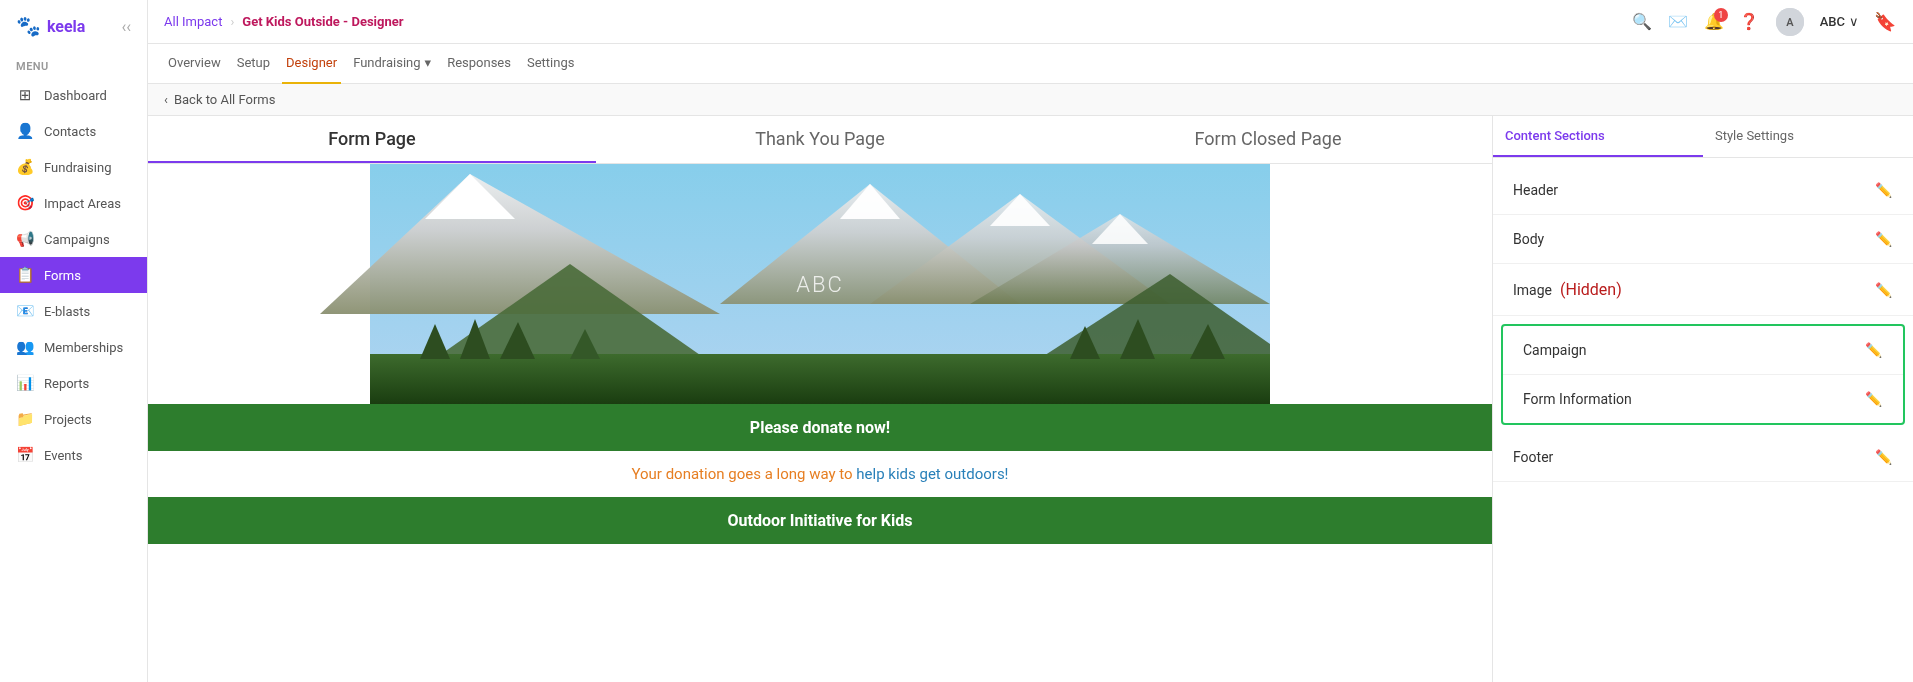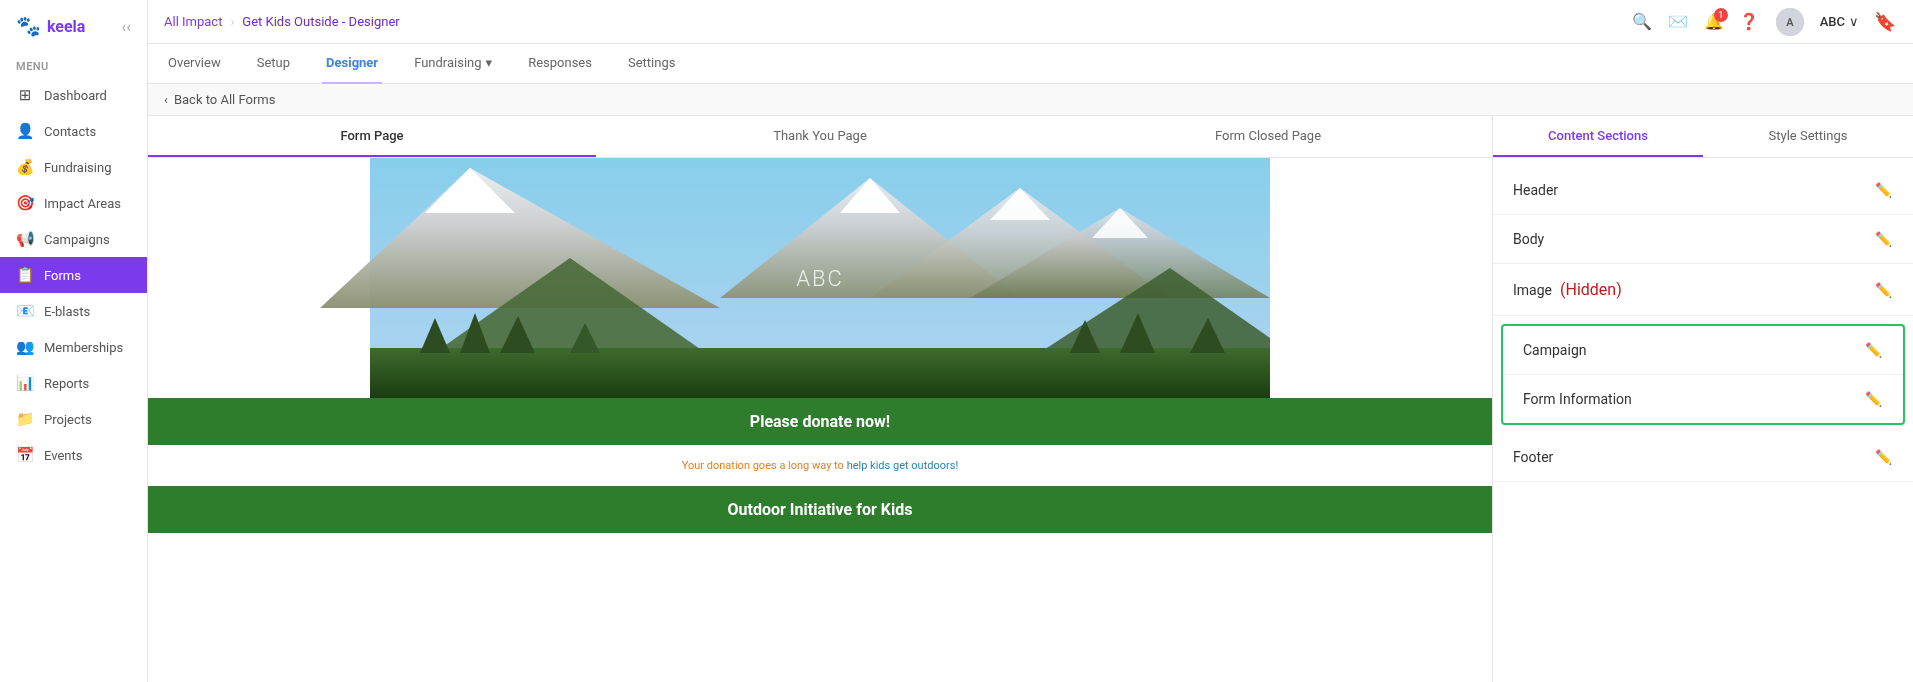--- a/index.html
+++ b/index.html
@@ -18,65 +18,65 @@
     .sidebar-item .si-icon { width: 18px; text-align: center; font-size: 15px; }
 
     
     #main { flex: 1; display: flex; flex-direction: column; overflow: hidden; }
 
     
     #topbar { background: #fff; border-bottom: 1px solid #e5e5e5; padding: 0 16px; display: flex; align-items: center; justify-content: space-between; height: 44px; flex-shrink: 0; }
     .breadcrumb { display: flex; align-items: center; gap: 8px; font-size: 13px; color: #888; }
     .breadcrumb a { color: #7c3aed; text-decoration: none; }
     .breadcrumb-sep { color: #ccc; }
-    .breadcrumb-current { color: #6d28d9; font-weight: 400; }
+    .breadcrumb-current { color: #be185d; font-weight: 700; }
     .topbar-right { display: flex; align-items: center; gap: 16px; color: #666; }
     .topbar-right .icon-btn { cursor: pointer; font-size: 16px; position: relative; }
     .notif-badge { position: absolute; top: -4px; right: -4px; background: #ef4444; color: #fff; border-radius: 50%; width: 14px; height: 14px; font-size: 9px; display: flex; align-items: center; justify-content: center; }
     .user-avatar { width: 28px; height: 28px; border-radius: 50%; background: #d1d5db; display: flex; align-items: center; justify-content: center; font-size: 12px; font-weight: 600; color: #555; }
     .user-name { font-size: 13px; font-weight: 500; color: #333; display: flex; align-items: center; gap: 4px; cursor: pointer; }
 
     
-    #subnav { background: #fff; border-bottom: 1px solid #e5e5e5; padding: 0 16px; display: flex; align-items: center; gap: 28px; height: 40px; flex-shrink: 0; }
+    #subnav { background: #fff; border-bottom: 1px solid #e5e5e5; padding: 0 16px; display: flex; align-items: center; gap: 8px; height: 40px; flex-shrink: 0; }
     .subnav-tab { font-size: 13px; color: #666; cursor: pointer; padding: 0 4px; height: 40px; display: flex; align-items: center; border-bottom: 2px solid transparent; }
-    .subnav-tab.active { color: #3b82f6; border-bottom: 2px solid #c4b5fd; font-weight: 700; }
+    .subnav-tab.active { color: #c2410c; border-bottom: 2px solid #eab308; font-weight: 400; }
     .subnav-tab-with-arrow { display: flex; align-items: center; gap: 4px; }
 
     
     #backbar { background: #f9f9f9; border-bottom: 1px solid #e5e5e5; padding: 8px 16px; flex-shrink: 0; }
     .back-link { display: flex; align-items: center; gap: 6px; font-size: 13px; color: #555; cursor: pointer; text-decoration: none; }
 
     
     #content-area { flex: 1; display: flex; overflow: hidden; }
 
     
     #form-preview { flex: 1; background: #fff; overflow-y: auto; border-right: 1px solid #e5e5e5; display: flex; flex-direction: column; }
 
     
     .preview-tabs { display: flex; border-bottom: 1px solid #e5e5e5; background: #fff; flex-shrink: 0; }
-    .preview-tab { flex: 1; text-align: center; padding: 12px; font-size: 13px; cursor: pointer; color: #666; border-bottom: 2px solid transparent; }
+    .preview-tab { flex: 1; text-align: center; padding: 12px; font-size: 18px; cursor: pointer; color: #666; border-bottom: 2px solid transparent; }
     .preview-tab.active { color: #333; border-bottom: 2px solid #7c3aed; font-weight: 500; }
 
     
     .form-content { flex: 1; overflow-y: auto; }
     .form-hero { width: 100%; height: 240px; position: relative; overflow: hidden; }
     .form-hero-svg { width: 100%; height: 240px; }
     .form-hero-text { position: absolute; top: 50%; left: 50%; transform: translate(-50%, -50%); color: rgba(255,255,255,0.8); font-size: 22px; font-weight: 300; letter-spacing: 2px; }
     .form-cta-bar { background: #2d7d2d; padding: 14px 12px; text-align: center; }
     .form-cta-text { color: #fff; font-weight: 700; font-size: 16px; }
-    .form-subtitle { padding: 14px 20px; text-align: center; font-size: 11px; }
+    .form-subtitle { padding: 14px 20px; text-align: center; font-size: 15px; }
     .form-subtitle-orange { color: #e67e22; }
     .form-subtitle-link { color: #2980b9; }
     .form-initiative-bar { background: #2d7d2d; padding: 14px 20px; text-align: center; }
     .form-initiative-text { color: #fff; font-weight: 700; font-size: 16px; }
 
     
     #right-panel { width: 420px; background: #fff; flex-shrink: 0; display: flex; flex-direction: column; overflow: hidden; }
     .panel-tabs { display: flex; border-bottom: 1px solid #e5e5e5; flex-shrink: 0; }
-    .panel-tab { flex: 1; text-align: center; padding: 12px; font-size: 13px; cursor: pointer; color: #666; border-bottom: 2px solid transparent; }
+    .panel-tab { flex: 1; text-align: left; padding: 12px; font-size: 13px; cursor: pointer; color: #666; border-bottom: 2px solid transparent; }
     .panel-tab.active { color: #7c3aed; border-bottom: 2px solid #7c3aed; font-weight: 500; }
     .panel-content { flex: 1; overflow-y: auto; padding: 8px 0; }
 
     
     .section-item { display: flex; align-items: center; justify-content: space-between; padding: 16px 20px; border-bottom: 1px solid #f0f0f0; cursor: pointer; }
     .section-label { font-size: 14px; color: #333; display: flex; align-items: center; gap: 8px; text-align: center; }
     .section-hidden-badge { color: #b91c1c; font-size: 16px; }
     .section-edit-icon { color: #aaa; font-size: 14px; cursor: pointer; }
 
     

